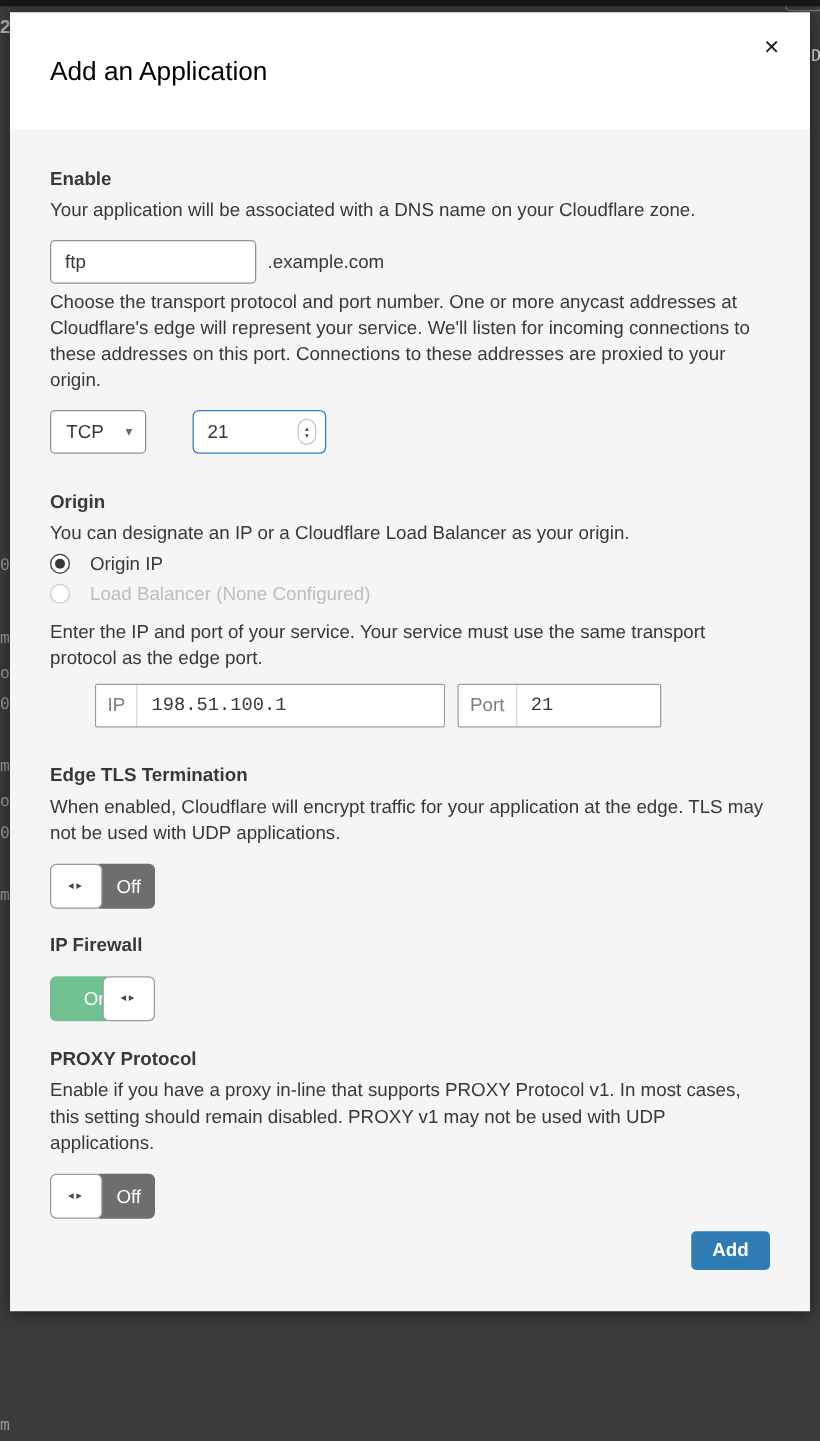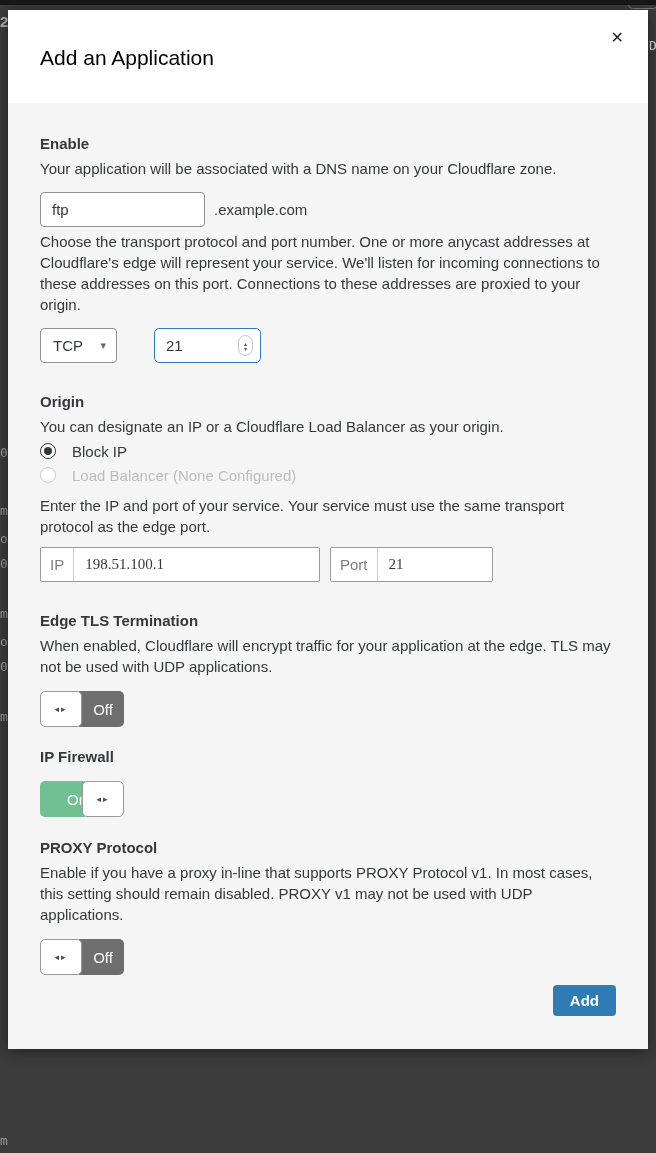--- a/index.html
+++ b/index.html
@@ -86,31 +86,31 @@
     display:inline-flex; align-items:center; justify-content:center; background:#fff;
     margin-right:16px; cursor:pointer; flex:none;
   }
   .radio-outer .dot { width:8px; height:8px; border-radius:50%; background:#36393a; }
   .radio-outer.disabled { border-color:#cccccc; cursor:default; }
   .radio-label.disabled { color:#bdbdbd; }
   .origin-instructions { margin-top:8px; }
   .ipport-row { margin-top:10px; }
   .input-group {
     height:35px; border:1px solid #9b9b9b; border-radius:2px; background:#fff;
-    display:flex; align-items:stretch; overflow:hidden;
+    display:flex; align-items:stretch; overflow:hidden;margin-left:36px;
   }
   .ip-group { width:280px; }
   .port-group { width:163px; margin-left:10px; }
   .group-prefix {
     display:flex; align-items:center; padding:0 9px; color:#7d7d7d;
     border-right:1px solid #cdcdcd; background:#fff; flex:none;
   }
   .input-group input {
     border:none; outline:none; flex:1; min-width:0;
-    font-family:Liberation Serif, serif; font-size:15px; color:#36393a;
+    font-family:Liberation Mono, monospace; font-size:15px; color:#36393a;
     padding:0 11px;
   }
 
   .sec-tls .section-label { margin-top:28px; }
   .sec-fw .section-label { margin-top:19px; }
   .sec-proxy .section-label { margin-top:20px; }
 
   .toggle { margin-top:14px; display:flex; width:84px; height:36px; cursor:pointer; }
   .toggle .knob {
     width:42px; height:36px; background:#fff; border:1px solid #9a9a9a;
@@ -185,21 +185,21 @@
     </div>
 
     <div class="sec-origin">
       <div class="section-label">Origin</div>
       <div class="section-desc">You can designate an IP or a Cloudflare Load Balancer as your origin.</div>
 
       <div class="radio-row first">
         <span class="radio-outer">
             <span class="dot"></span>
           </span>
-        <span class="radio-label">Block IP</span>
+        <span class="radio-label">Origin IP</span>
       </div>
       <div class="radio-row">
         <span class="radio-outer disabled"></span>
         <span class="radio-label disabled">Load Balancer (None Configured)</span>
       </div>
 
       <div class="section-desc origin-instructions">Enter the IP and port of your service. Your service must use the same transport protocol as the edge port.</div>
 
       <div class="row ipport-row">
         <div class="input-group ip-group">

